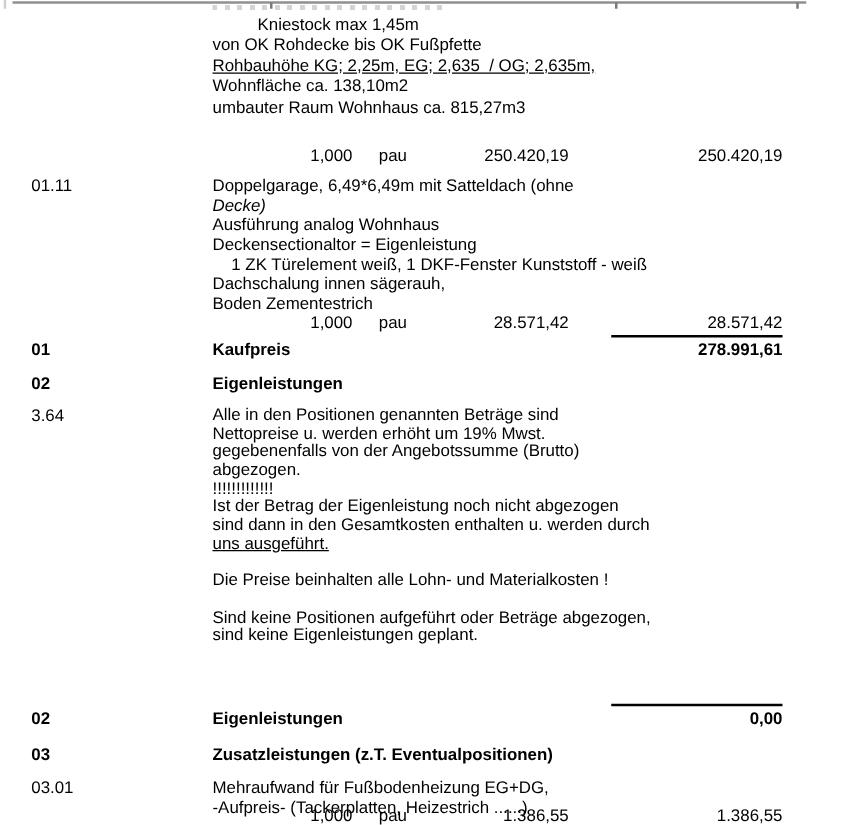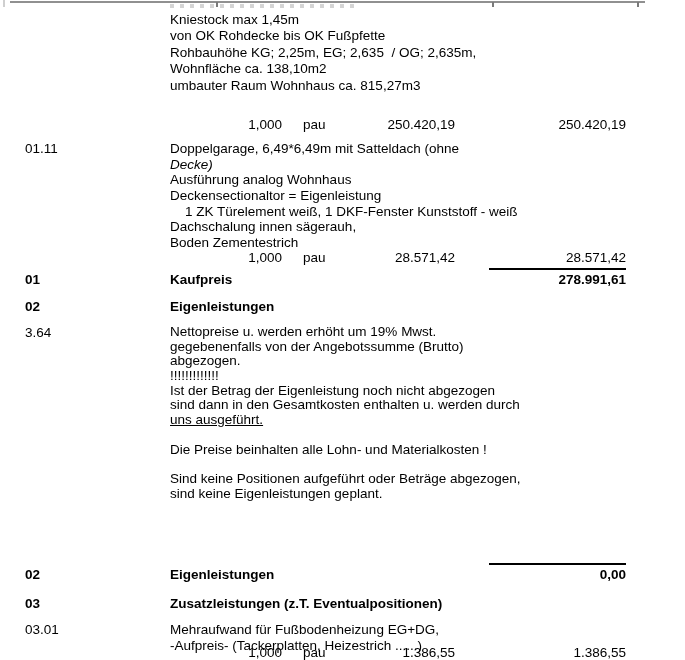--- a/index.html
+++ b/index.html
@@ -39,23 +39,23 @@
 <div class="page">
   <div class="topline"></div>
   <div class="topcorner"></div>
   <div class="topremnant"></div>
   <div class="toptick" style="left:216px"></div>
   <div class="toptick" style="left:492px"></div>
   <div class="toptick" style="left:637px"></div>
   <div id="rows">
       <div class="docrow" style="top: 12px;">
         <div class="desc">
-          <div class="" style="height: 16.4px; line-height: 16.4px;">Kniestock max 1,45m</div>
+          <div class="" style="height: 16.4px; line-height: 16.4px; margin-left: 36px;">Kniestock max 1,45m</div>
           <div class="" style="height: 16.4px; line-height: 16.4px;">von OK Rohdecke bis OK Fußpfette</div>
-          <div class="" style="height: 16.4px; line-height: 16.4px;">Rohbauhöhe KG; 2,25m, EG; 2,635  / OG; 2,635m,</div>
+          <div class="" style="height: 16.4px; line-height: 16.4px; text-decoration: underline;">Rohbauhöhe KG; 2,25m, EG; 2,635  / OG; 2,635m,</div>
           <div class="" style="height: 16.4px; line-height: 16.4px;">Wohnfläche ca. 138,10m2</div>
           <div class="" style="height: 16.4px; line-height: 16.4px;">umbauter Raum Wohnhaus ca. 815,27m3</div>
         </div>
       </div>
       <div class="docrow" style="top: 117px;">
         <div class="qty">1,000</div>
         <div class="unit">pau</div>
         <div class="uprice">250.420,19</div>
         <div class="total">250.420,19</div>
       </div>
@@ -83,20 +83,21 @@
         <div class="label b">Kaufpreis</div>
         <div class="total b">278.991,61</div>
       </div>
       <div class="docrow" style="top: 299px;">
         <div class="posnum b">02</div>
         <div class="label b">Eigenleistungen</div>
       </div>
       <div class="docrow" style="top: 325px;">
         <div class="posnum">3.64</div>
         <div class="desc">
+          <div class="" style="height: 14.7px; line-height: 14.7px;">Alle in den Positionen genannten Beträge sind</div>
           <div class="" style="height: 14.7px; line-height: 14.7px;">Nettopreise u. werden erhöht um 19% Mwst.</div>
           <div class="" style="height: 14.7px; line-height: 14.7px;">gegebenenfalls von der Angebotssumme (Brutto)</div>
           <div class="" style="height: 14.7px; line-height: 14.7px;">abgezogen.</div>
           <div class="" style="height: 14.7px; line-height: 14.7px;">!!!!!!!!!!!!!</div>
           <div class="" style="height: 14.7px; line-height: 14.7px;">Ist der Betrag der Eigenleistung noch nicht abgezogen</div>
           <div class="" style="height: 14.7px; line-height: 14.7px;">sind dann in den Gesamtkosten enthalten u. werden durch</div>
           <div class="" style="height: 14.7px; line-height: 14.7px; text-decoration: underline;">uns ausgeführt.</div>
           <div class="" style="height: 14.7px; line-height: 14.7px;"></div>
           <div class="" style="height: 14.7px; line-height: 14.7px;">Die Preise beinhalten alle Lohn- und Materialkosten !</div>
           <div class="" style="height: 14.7px; line-height: 14.7px;"></div>

